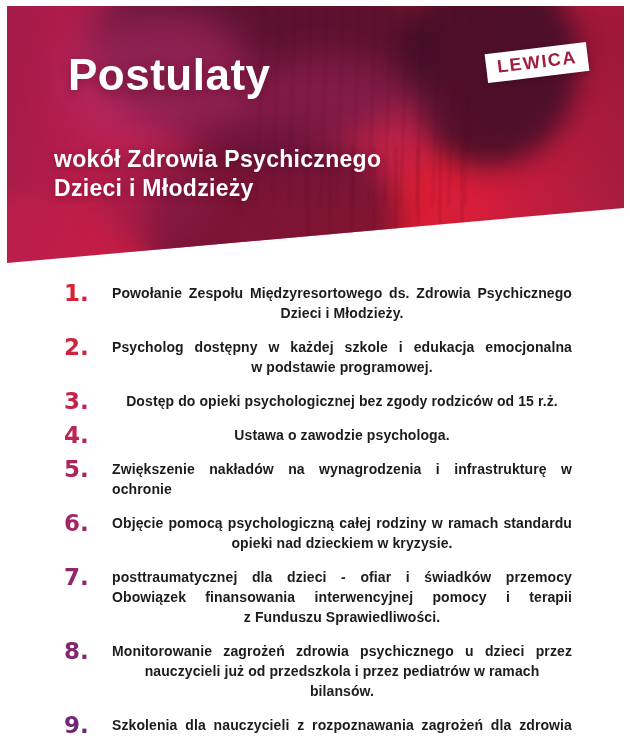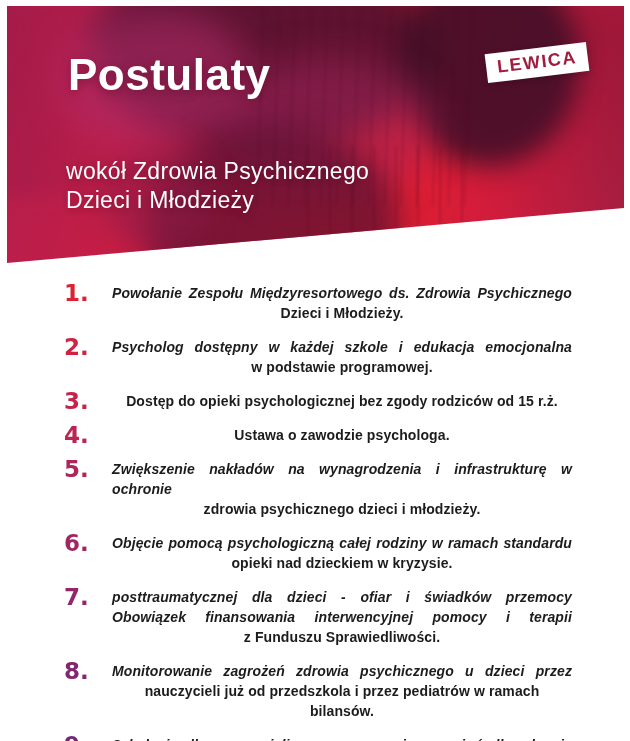--- a/index.html
+++ b/index.html
@@ -31,22 +31,22 @@
     opacity:.28;filter:blur(1px);transform:skewX(-2deg);}
   .rain-2{position:absolute;left:300px;top:140px;width:170px;height:115px;
     background:repeating-linear-gradient(90deg,rgba(90,10,40,.6) 0 2px,transparent 2px 22px);
     opacity:.35;filter:blur(1px);}
   .hero-title{
     position:absolute;left:45px;top:28px;margin:16px;color:#ffffff;
     font-size:44px;line-height:50px;font-weight:800;letter-spacing:.5px;
     text-shadow:0 3px 10px rgba(80,0,25,.4);
   }
   .hero-subtitle{
-    position:absolute;left:47px;top:139px;margin:12px;color:#ffffff;
-    font-size:23px;line-height:29px;font-weight:400;letter-spacing:.3px;
+    position:absolute;left:47px;top:139px;margin:0;color:#ffffff;
+    font-size:23px;line-height:29px;font-weight:700;letter-spacing:.3px;
     text-shadow:0 2px 6px rgba(80,0,25,.35);
   }
   .badge{
     position:absolute;right:36px;top:42px;background:#ffffff;color:#a01d3f;
     font-size:18px;font-weight:800;letter-spacing:1.5px;padding:4px 11px;
     transform:rotate(-7deg);box-shadow:0 2px 6px rgba(0,0,0,.18);
   }
   
   .list{
     position:absolute;left:64px;top:283px;width:508px;
@@ -56,21 +56,21 @@
   .num{
     flex:0 0 33px;width:33px;
     font-family:"DejaVu Sans","Liberation Sans",sans-serif;
     font-size:23px;line-height:20px;font-weight:800;
   }
   .lines{
     width:460px;margin-left:15px;color:#1c1c1e;
     font-size:14px;line-height:20px;font-weight:700;letter-spacing:.1px;
   }
   .line{text-align:center;}
-  .line.just{text-align:justify;text-align-last:justify;font-style:italic;}
+  .line.just{text-align:justify;text-align-last:justify;}
 </style>
 </head>
 <body>
 
 <div class="page">
 
   <header class="hero">
     <div class="left-shade"></div>
     <div class="blob cloud-dark-1"></div>
     <div class="blob cloud-dark-2"></div>
@@ -119,21 +119,20 @@
       <div class="item">
     <div class="num" style="color: rgb(188, 36, 83);">4.</div>
     <div class="lines">
           <div class="line">Ustawa o zawodzie psychologa.</div>
         </div>
   </div>
       <div class="item">
     <div class="num" style="color: rgb(176, 36, 90);">5.</div>
     <div class="lines">
           <div class="line just">Zwiększenie nakładów na wynagrodzenia i infrastrukturę w ochronie</div>
-          <div class="line">zdrowia psychicznego dzieci i młodzieży.</div>
         </div>
   </div>
       <div class="item">
     <div class="num" style="color: rgb(161, 37, 98);">6.</div>
     <div class="lines">
           <div class="line just">Objęcie pomocą psychologiczną całej rodziny w ramach standardu</div>
           <div class="line">opieki nad dzieckiem w kryzysie.</div>
         </div>
   </div>
       <div class="item">

